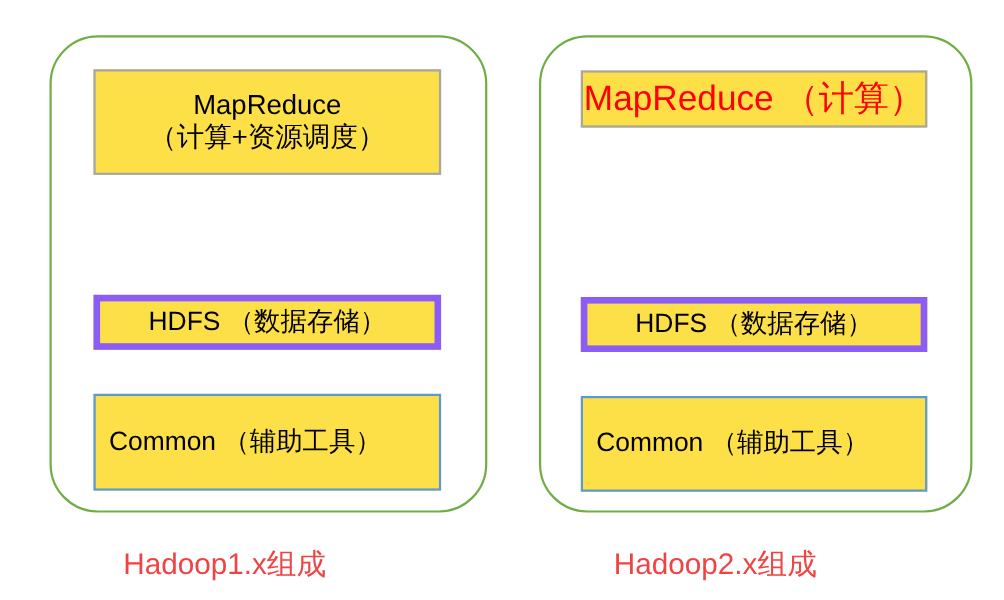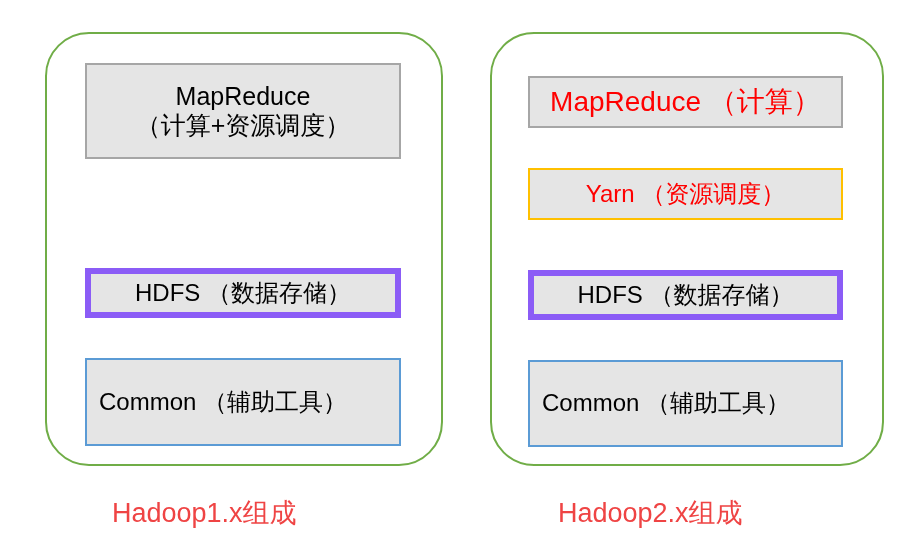--- a/index.html
+++ b/index.html
@@ -25,21 +25,21 @@
     border-radius: 44px;
     background: #ffffff;
     box-sizing: border-box;
   }
   #panel-left  { left: 45px;  top: 32px; width: 398px; height: 434px; }
   #panel-right { left: 490px; top: 32px; width: 394px; height: 434px; }
 
   .layer-box {
     position: absolute;
     box-sizing: border-box;
-    background: #e5e5e5;
+    background: #fde047;
     display: flex;
     align-items: center;
     justify-content: center;
     text-align: center;
     line-height: 1.18;
     white-space: pre-line;
   }
   .b-gray   { border: 2px solid #a6a6a6; }
   .b-orange { border: 6px solid #8b5cf6; }
   .b-blue   { border: 2px solid #5b9bd5; }
@@ -48,21 +48,21 @@
   .t-black { color: #000000; }
   .t-red   { color: #ff0000; }
 
   
   #left-mapreduce { left: 85px;  top: 63px;  width: 316px; height: 96px; font-size: 25px; }
   #left-hdfs      { left: 85px;  top: 268px; width: 316px; height: 50px; font-size: 24px; }
   #left-common    { left: 85px;  top: 358px; width: 316px; height: 88px; font-size: 24px;
                     align-items: center; justify-content: flex-start; padding-left: 12px; }
 
   
-  #right-mapreduce { left: 528px; top: 76px;  width: 315px; height: 52px; font-size: 28px; text-align: right; }
+  #right-mapreduce { left: 528px; top: 64px;  width: 315px; height: 52px; font-size: 32px; text-align: right; }
   #right-yarn      { left: 528px; top: 168px; width: 315px; height: 52px; font-size: 24px; }
   #right-hdfs      { left: 528px; top: 270px; width: 315px; height: 50px; font-size: 24px; }
   #right-common    { left: 528px; top: 360px; width: 315px; height: 87px; font-size: 24px;
                      align-items: center; justify-content: flex-start; padding-left: 12px; }
 
   .caption {
     position: absolute;
     color: #ef4444;
     font-size: 27px;
     white-space: nowrap;
@@ -92,21 +92,20 @@
   <div class="layer-box b-orange t-black" id="left-hdfs">HDFS （数据存储）</div>
 
   <div class="layer-box b-blue t-black" id="left-common">Common （辅助工具）</div>
 
   <div class="caption" id="caption-left">Hadoop1.x组成</div>
 
   <div class="panel" id="panel-right"></div>
 
   <div class="layer-box b-gray t-red" id="right-mapreduce">MapReduce （计算）</div>
 
-  <div class="layer-box b-gold t-red" id="right-yarn">Yarn （资源调度）</div>
 
   <div class="layer-box b-orange t-black" id="right-hdfs">HDFS （数据存储）</div>
 
   <div class="layer-box b-blue t-black" id="right-common">Common （辅助工具）</div>
 
   <div class="caption" id="caption-right">Hadoop2.x组成</div>
 
 
 </div>
 

